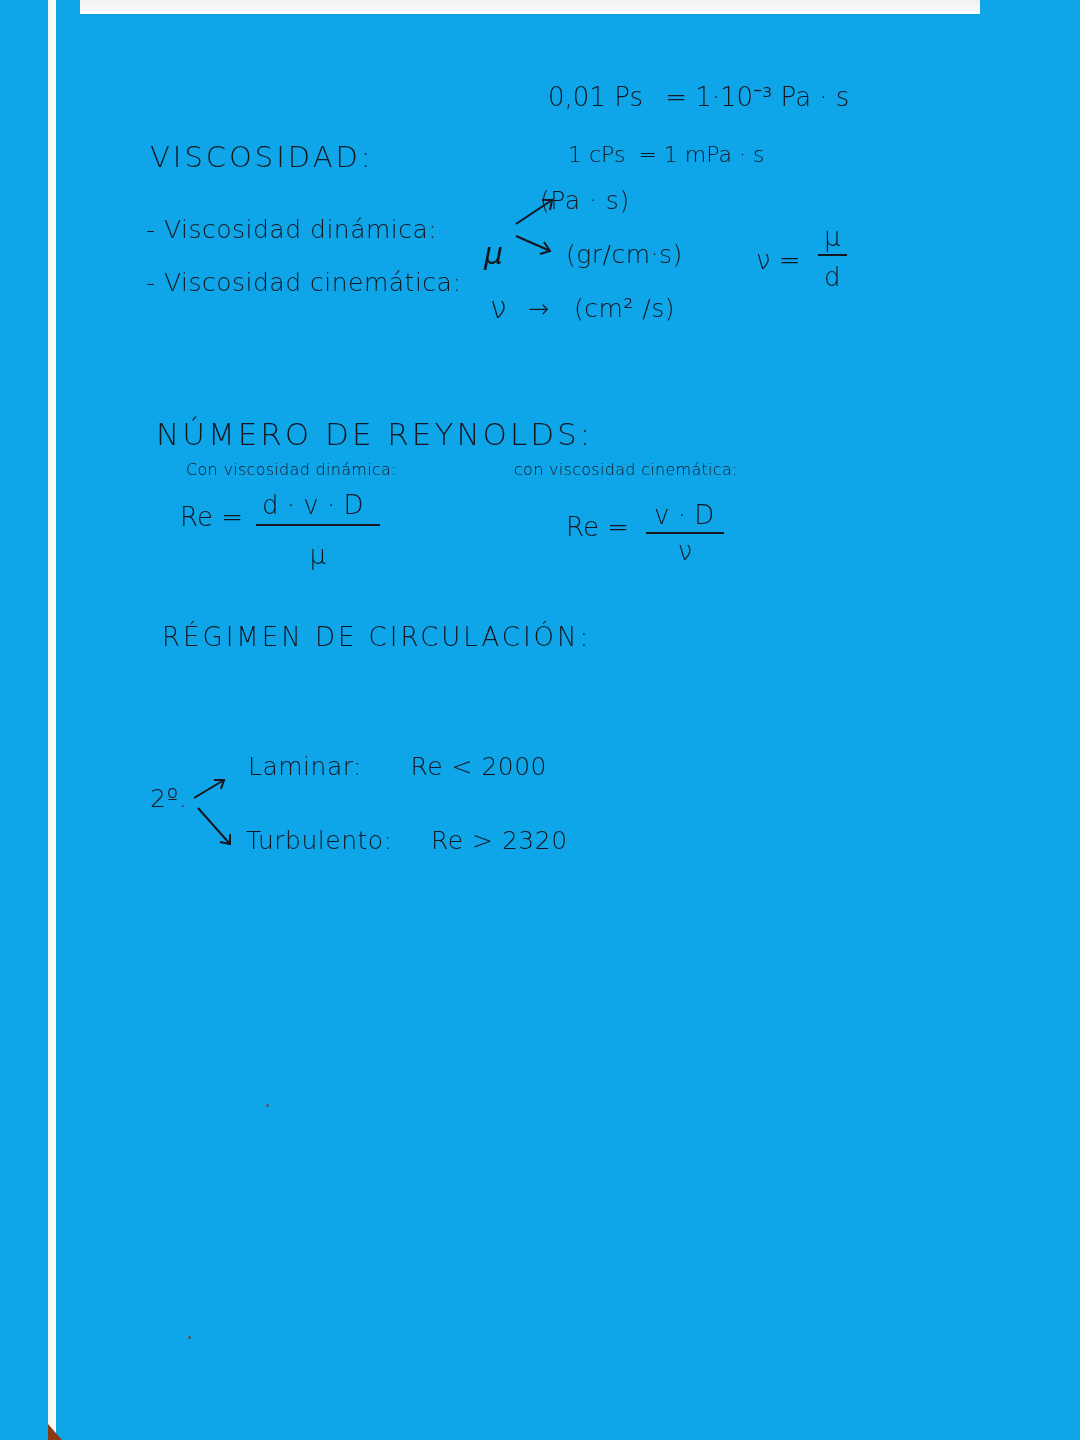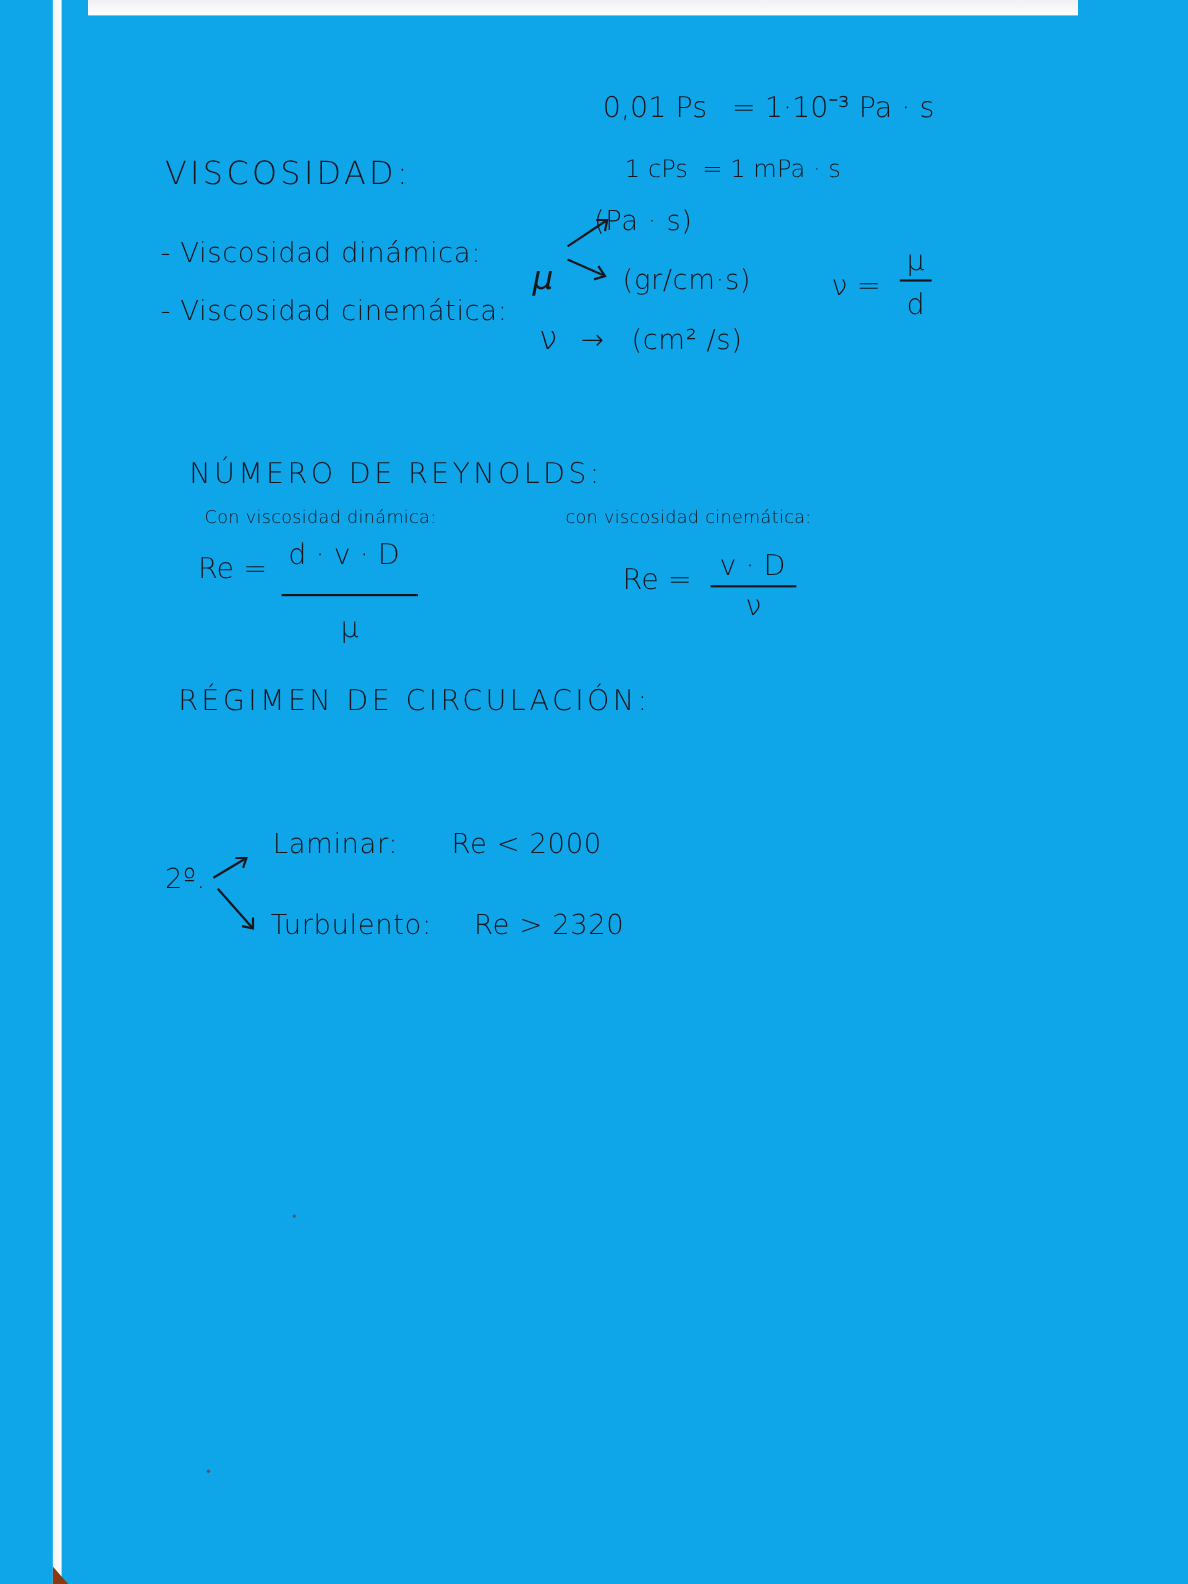--- a/index.html
+++ b/index.html
@@ -105,26 +105,26 @@
   <div class="abs hw body-txt" style="left:528px; top:294px;">→</div>
   <div class="abs hw body-txt" style="left:574px; top:294px;">(cm² /s)</div>
 
   <div class="abs hw eq" style="left:756px; top:245px;">ν =</div>
   <div class="frac hw eq" style="left:818px; top:222px;">
     <span class="num">μ</span>
     <span class="bar"></span>
     <span class="den">d</span>
   </div>
 
-  <div class="abs hw title" style="left:172px; top:416px; font-size:26px;">NÚMERO DE REYNOLDS:</div>
+  <div class="abs hw title" style="left:156px; top:416px; font-size:31px;">NÚMERO DE REYNOLDS:</div>
 
   <div class="abs hw small" style="left:186px; top:460px;">Con viscosidad dinámica:</div>
   <div class="abs hw eq" style="left:180px; top:502px;">Re =</div>
   <div class="frac hw eq" style="left:256px; top:490px;">
-    <span class="num" style="padding:0 16px 20px 6px;">d · v · D</span>
+    <span class="num" style="padding:0 16px 4px 6px;">d · v · D</span>
     <span class="bar"></span>
     <span class="den" style="padding-top:14px;">μ</span>
   </div>
 
   <div class="abs hw small" style="left:514px; top:460px;">con viscosidad cinemática:</div>
   <div class="abs hw eq" style="left:566px; top:512px;">Re =</div>
   <div class="frac hw eq" style="left:646px; top:500px;">
     <span class="num" style="padding:0 10px 2px 8px;">v · D</span>
     <span class="bar"></span>
     <span class="den" style="padding-top:2px;">ν</span>

